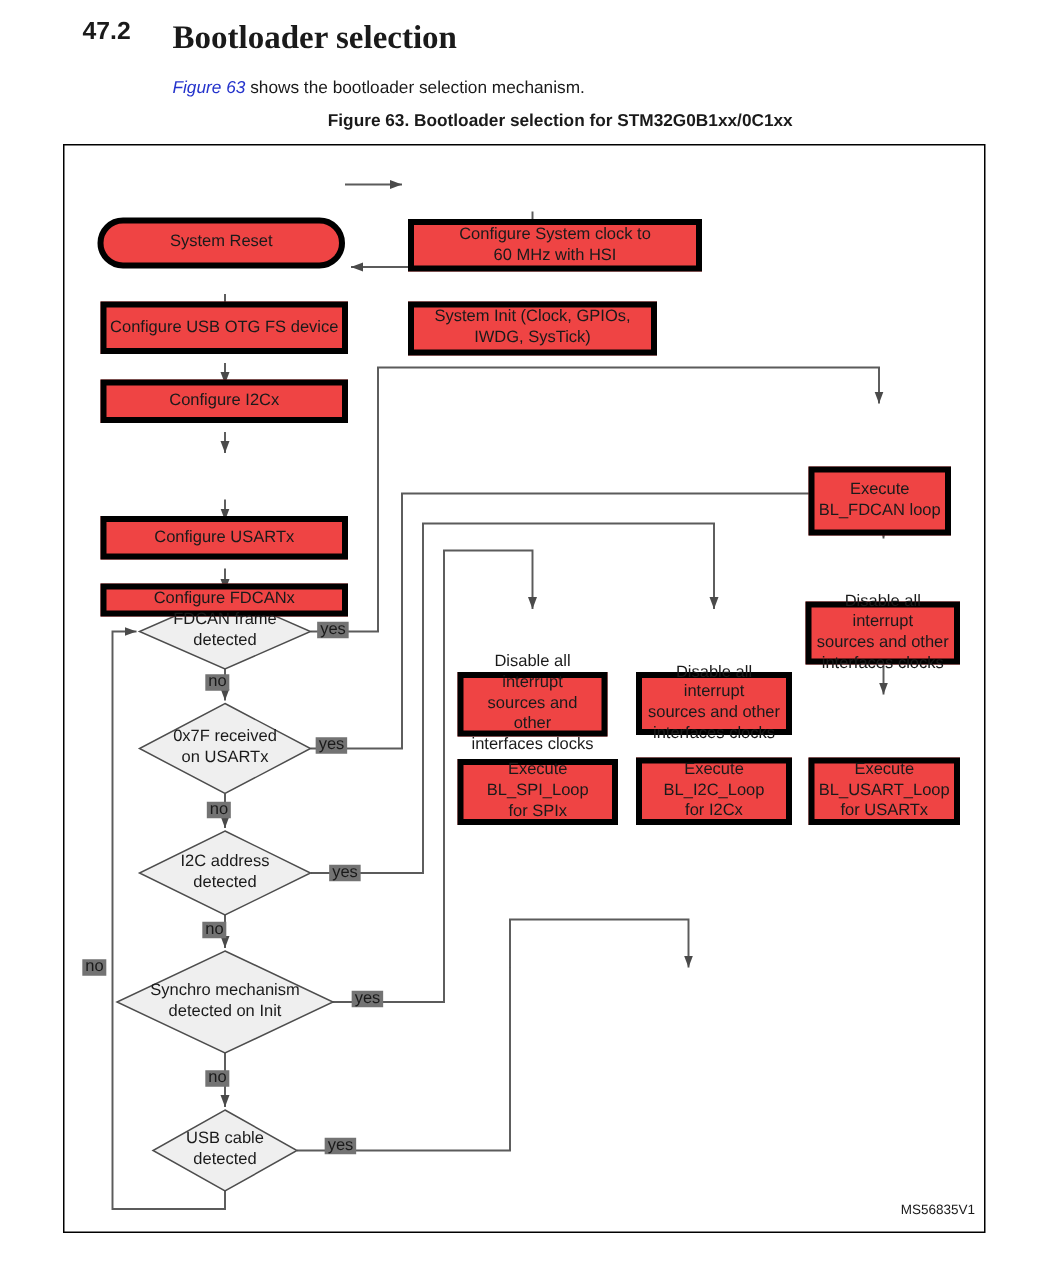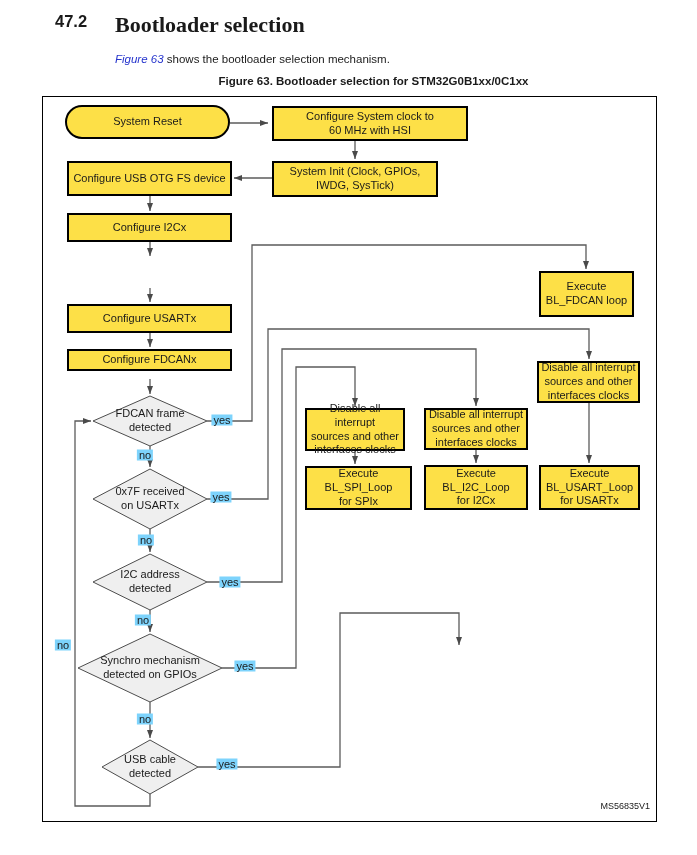--- a/index.html
+++ b/index.html
@@ -10,33 +10,34 @@
   .sec-num  { position:absolute; left:38px;  top:12px; font-size:16.5px; font-weight:bold;margin-left:17px; }
   .sec-title{ position:absolute; left:115px; top:12px; font-size:22px; font-weight:bold;font-family:Liberation Serif, serif; }
   .intro { position:absolute; left:115px; top:41px; font-size:11.5px; }
   .figlink { color:#2433cc; font-style:italic; text-decoration:none; cursor:pointer;margin-top:45px; }
   .caption { position:absolute; left:115px; top:75px; width:517px; text-align:center;
              font-weight:bold; font-size:11.5px; }
   .frame { position:absolute; left:42px; top:96px; width:615px; height:726px;
            border:1.5px solid #000; box-sizing:border-box; background:#fff; }
   svg.edges { position:absolute; left:0; top:0; pointer-events:none; }
   .node {
-    position:absolute; background:#fde047; border:2px solid #000000;
+    position:absolute; background:#ef4444; border:4px solid #000000;
     display:flex; align-items:center; justify-content:center; text-align:center;
     font-size:11px; line-height:1.25; box-sizing:border-box; white-space:pre-line;
     padding:0 2px;
+    margin-top:40px;
   }
   .node.oval { border-radius:18px; }
   .dtext {
     position:absolute; display:flex; align-items:center; justify-content:center;
     text-align:center; font-size:11px; line-height:1.25; white-space:pre-line;
     pointer-events:none;
   }
   .elabel {
-    position:absolute; font-size:11px; line-height:1; background:#7dd3fc;
+    position:absolute; font-size:11px; line-height:1; background:#737373;
     padding:0 2px; transform:translate(-50%,-50%);
   }
   .watermark { position:absolute; left:560px; top:801px; width:90px;
                text-align:right; font-size:9px; }
 </style>
 </head>
 <body>
 
 <div class="page">
 
@@ -117,21 +118,21 @@
 BL_I2C_Loop
 for I2Cx</div>
 
   <div class="dtext" style="left:95px;top:399px;width:110px;height:44px;">FDCAN frame
 detected</div>
   <div class="dtext" style="left:95px;top:477px;width:110px;height:44px;">0x7F received
 on USARTx</div>
   <div class="dtext" style="left:95px;top:560px;width:110px;height:44px;">I2C address
 detected</div>
   <div class="dtext" style="left:85px;top:646px;width:130px;height:44px;">Synchro mechanism
-detected on GPIOs</div>
+detected on Init</div>
   <div class="dtext" style="left:95px;top:745px;width:110px;height:44px;">USB cable
 detected</div>
 
   <div class="elabel" style="left:222px;top:420px;">yes</div>
   <div class="elabel" style="left:221px;top:497px;">yes</div>
   <div class="elabel" style="left:230px;top:582px;">yes</div>
   <div class="elabel" style="left:245px;top:666px;">yes</div>
   <div class="elabel" style="left:227px;top:764px;">yes</div>
   <div class="elabel" style="left:145px;top:455px;">no</div>
   <div class="elabel" style="left:146px;top:540px;">no</div>

